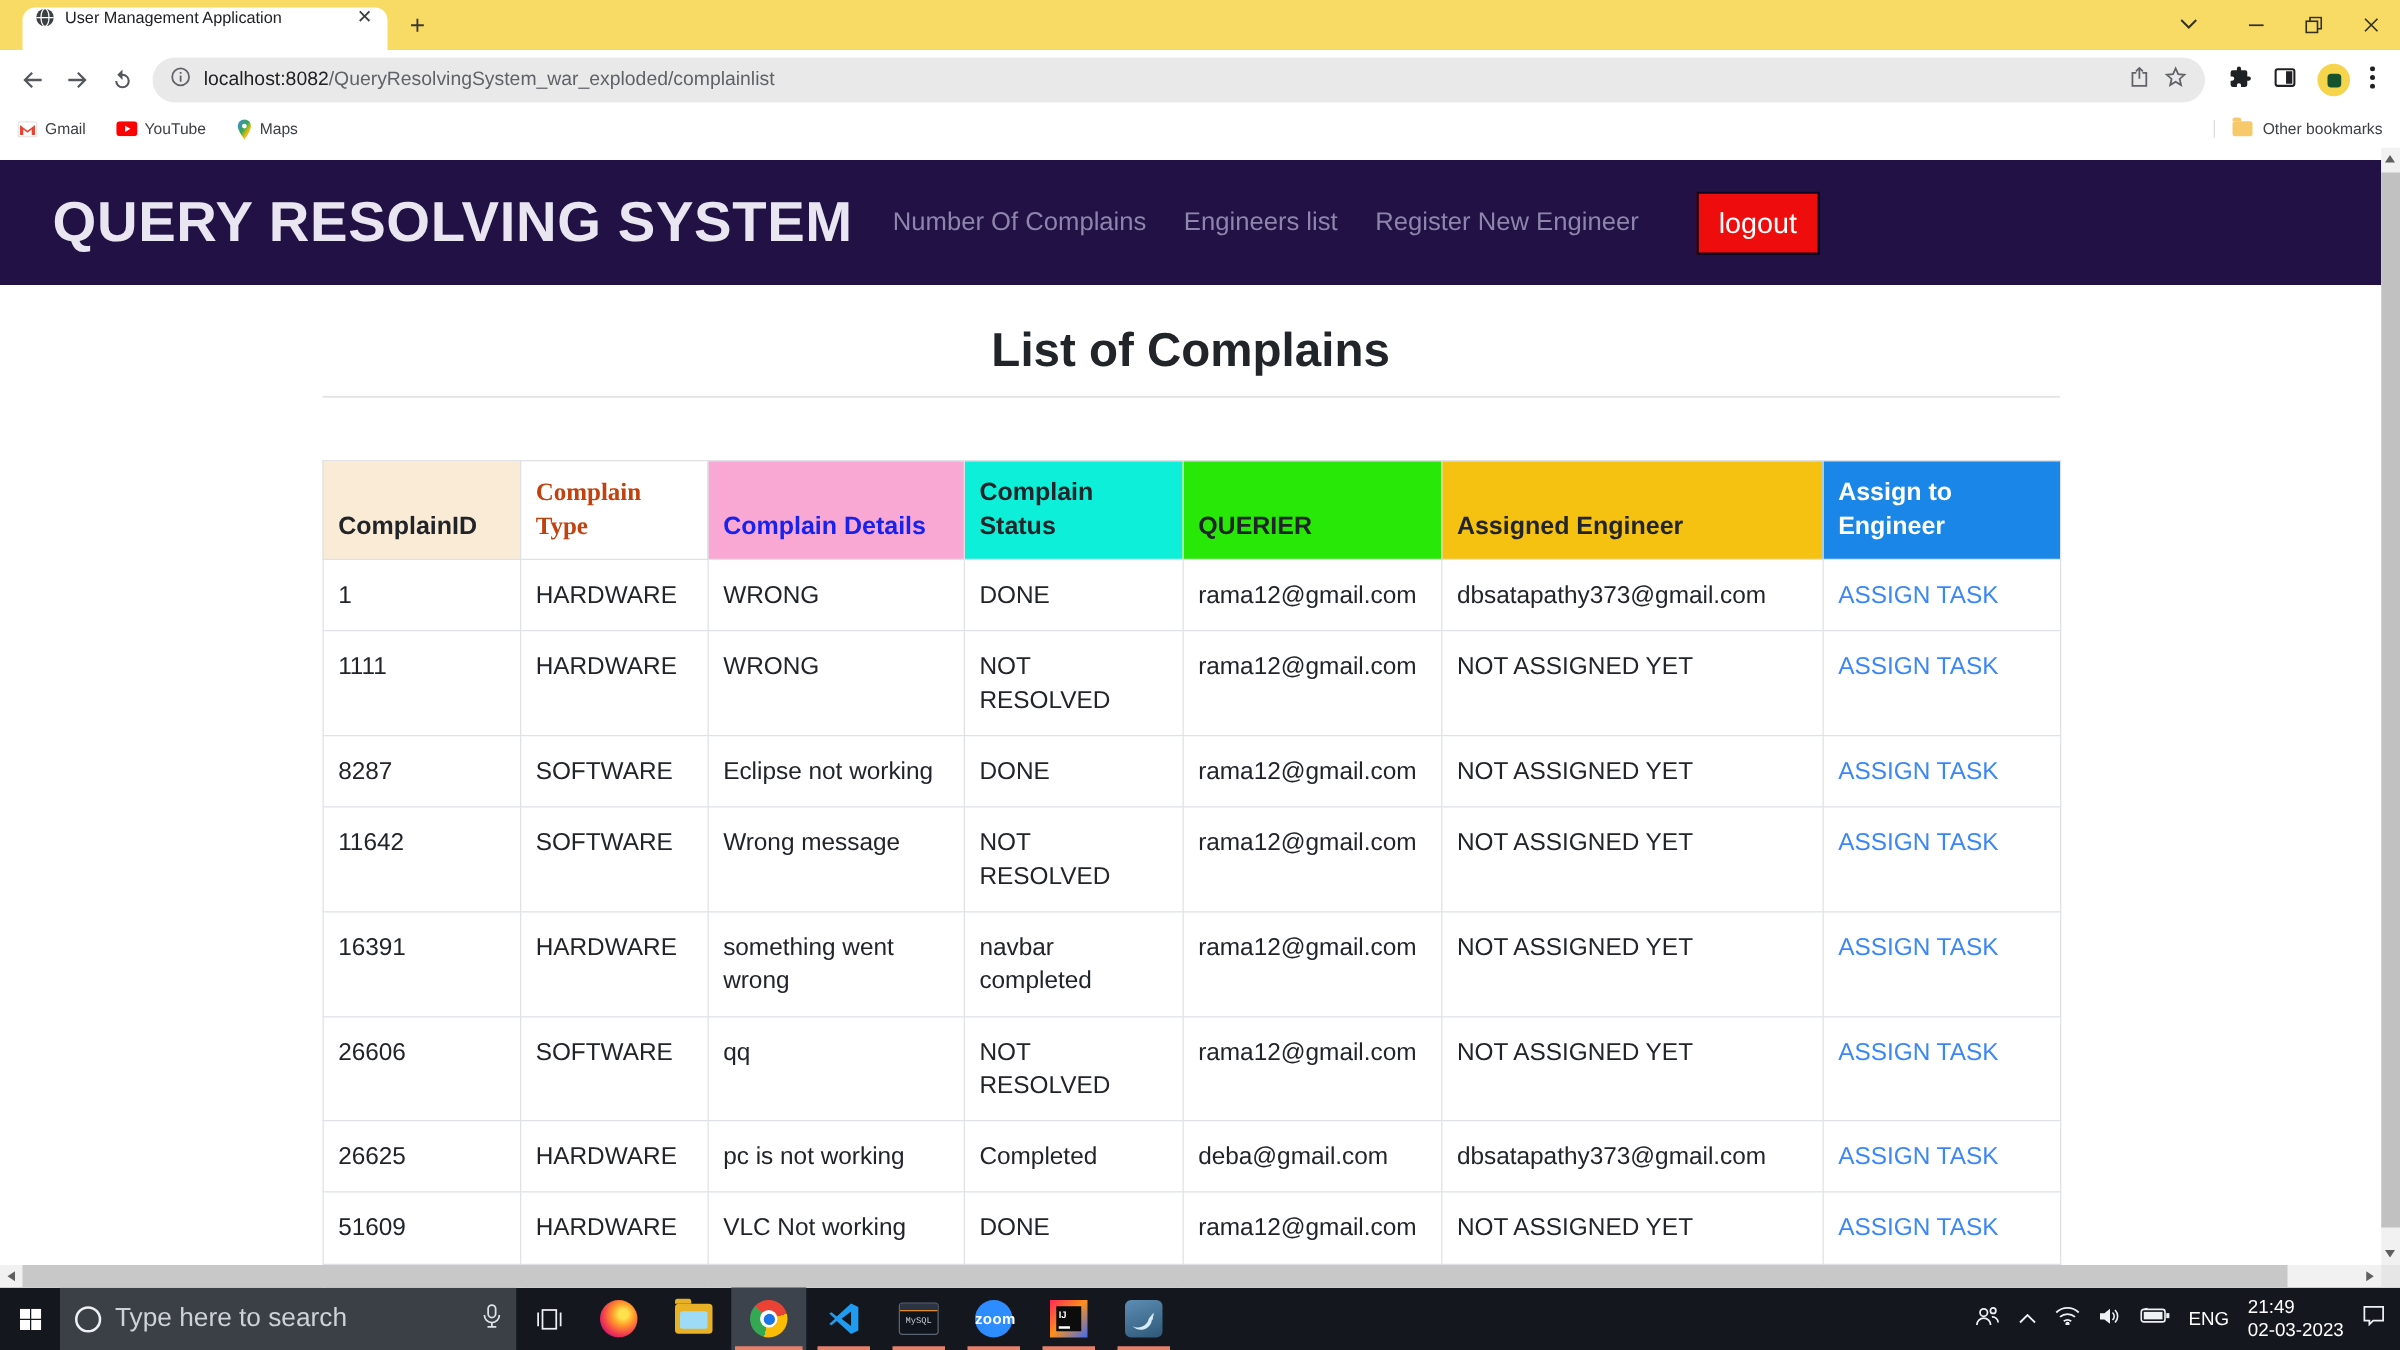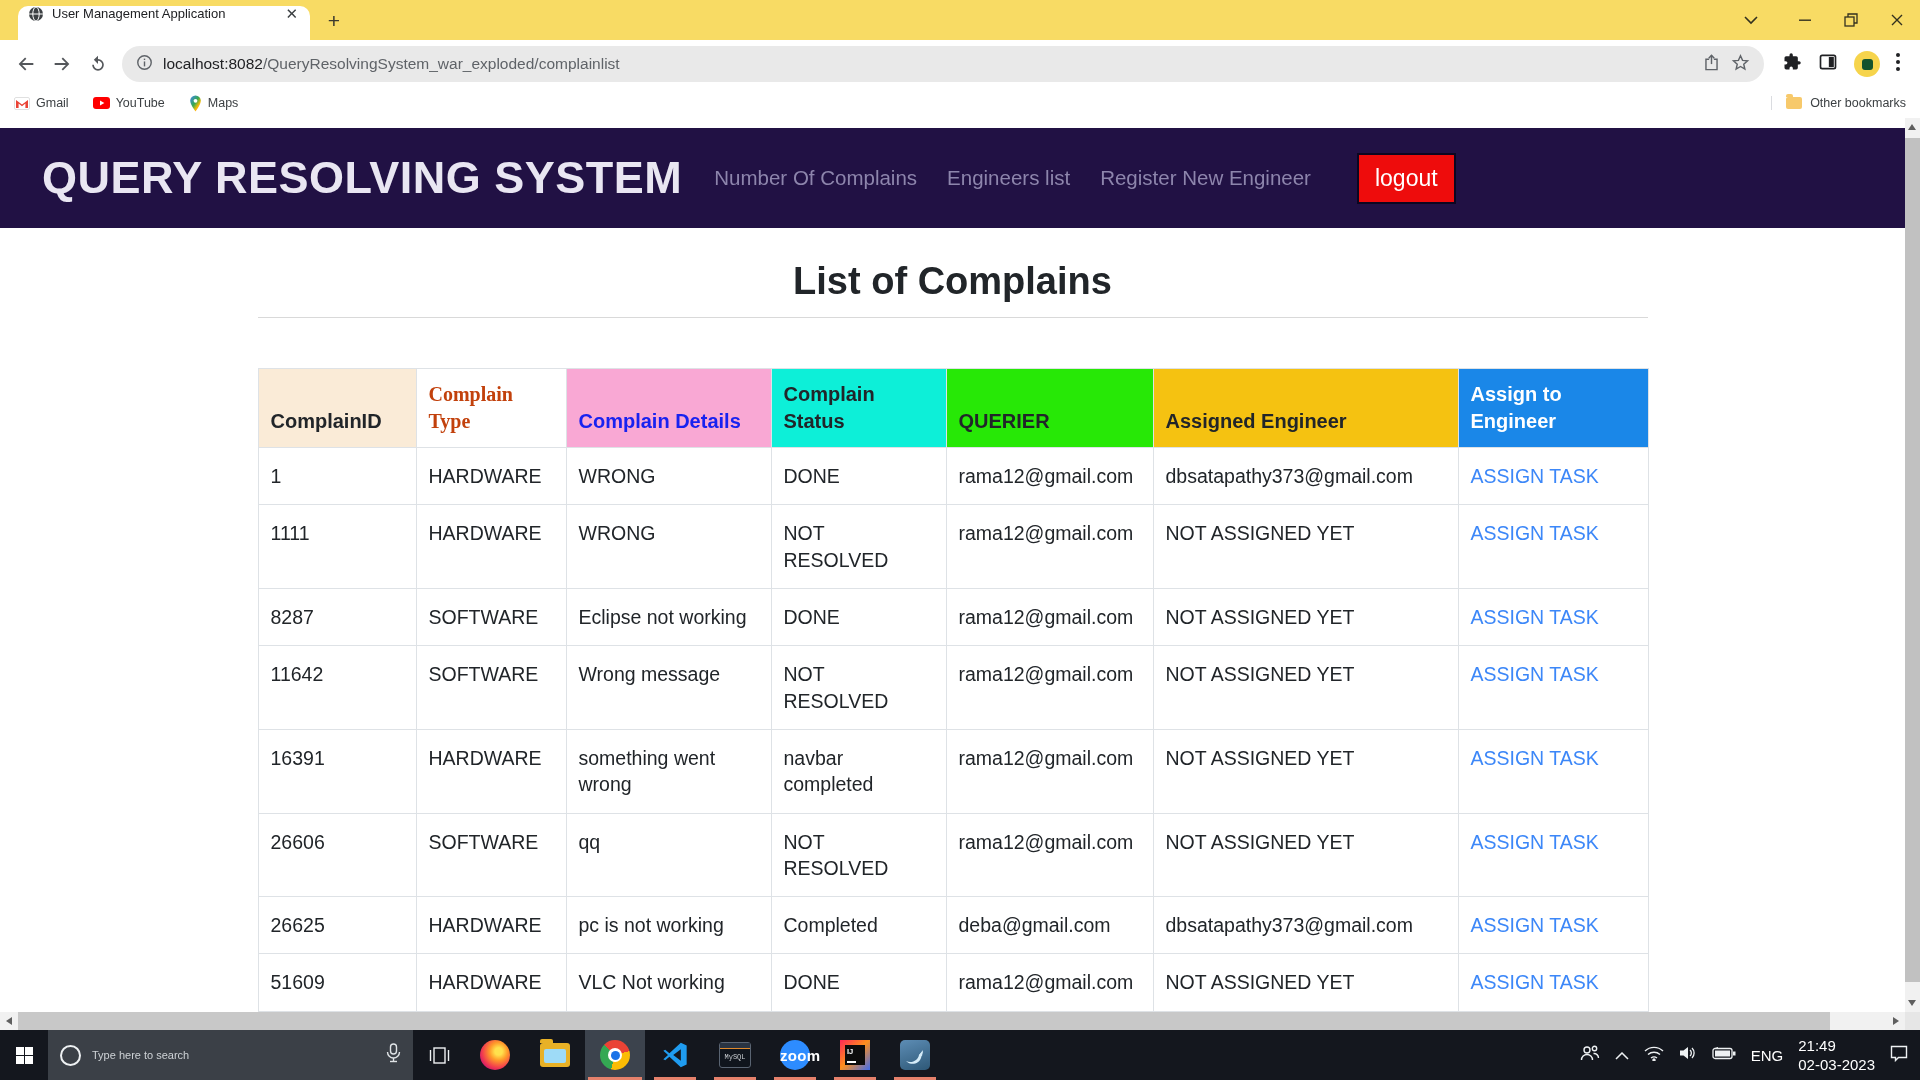--- a/index.html
+++ b/index.html
@@ -63,42 +63,42 @@
   .tri-up { width:0; height:0; border-left:4.5px solid transparent; border-right:4.5px solid transparent; border-bottom:6px solid #5f5f5f; }
   .tri-down { width:0; height:0; border-left:4.5px solid transparent; border-right:4.5px solid transparent; border-top:6px solid #5f5f5f; }
   .tri-left { width:0; height:0; border-top:4.5px solid transparent; border-bottom:4.5px solid transparent; border-right:6px solid #5f5f5f; }
   .tri-right { width:0; height:0; border-top:4.5px solid transparent; border-bottom:4.5px solid transparent; border-left:6px solid #5f5f5f; }
 
   
   .taskbar { height:50px; background:#14171e; display:flex; align-items:stretch; color:#e8eaed; }
   .start { width:48px; display:grid; place-items:center; }
   .tb-search { width:365px; background:#3b4047; display:flex; align-items:center; gap:11px; padding:0 12px; }
   .cortana { width:21px; height:21px; border:2.5px solid #eef1f3; border-radius:50%; flex:none; }
-  .tb-search-text { font-size:11px; color:#ced2d6; flex:1; white-space:nowrap; }
+  .tb-search-text { font-size:21px; color:#ced2d6; flex:1; white-space:nowrap; }
   .taskview { width:52px; display:grid; place-items:center; }
   .app-slot { width:60px; position:relative; display:grid; place-items:center; }
   .app-slot.active { background:#3c434d; }
   .app-slot.running::after { content:""; position:absolute; bottom:0; left:9px; right:9px; height:3px; background:#e5816b; }
   .app-slot.active::after { left:3px; right:3px; }
   .tray { margin-left:auto; display:flex; align-items:center; gap:15px; padding:0 12px; }
   .lang { font-size:15px; color:#fff; }
   .clock { text-align:left; font-size:15px; line-height:1.3; color:#fff; white-space:nowrap; }
 
   
   .ic-firefox { width:30px; height:30px; border-radius:50%; background:radial-gradient(circle at 62% 38%, #ffe14d 0 14%, #ff9a2a 34%, #f23b4f 62%, #b5007f 90%); }
   .ic-explorer { width:30px; height:24px; background:#e8b126; border-radius:3px; position:relative; }
   .ic-explorer::before { content:""; position:absolute; top:-4px; left:0; width:13px; height:4px; background:#e8b126; border-radius:2px 2px 0 0; }
   .ic-explorer::after { content:""; position:absolute; left:4px; right:4px; top:6px; bottom:4px; background:#9edbf7; border-radius:2px; }
   .ic-chrome { width:30px; height:30px; border-radius:50%; background:conic-gradient(from -45deg, #ea4335 0 33.3%, #fbbc05 0 66.6%, #34a853 0 100%); display:grid; place-items:center; }
   .ic-chrome b { width:14px; height:14px; border-radius:50%; background:#fff; display:grid; place-items:center; }
   .ic-chrome b i { width:9px; height:9px; border-radius:50%; background:#1a73e8; display:block; }
   .ic-mysqlcli { width:32px; height:26px; background:#10151d; border:1px solid #5a6472; border-radius:3px; position:relative; display:grid; place-items:center; }
   .ic-mysqlcli::before { content:""; position:absolute; top:0; left:0; right:0; height:5px; background:#2a3442; border-bottom:1px solid #e08a2d; }
   .ic-mysqlcli span { font-family:"Liberation Mono",monospace; font-size:7px; color:#c8ccd0; margin-top:4px; }
-  .ic-zoom { width:30px; height:30px; border-radius:50%; background:#2d8cff; display:grid; place-items:center; color:#fff; font-size:15px; font-weight:bold; letter-spacing:.3px; }
+  .ic-zoom { width:30px; height:30px; border-radius:50%; background:#2d8cff; display:grid; place-items:center; color:#fff; font-size:12px; font-weight:bold; letter-spacing:.3px; }
   .ic-ij { width:30px; height:30px; background:linear-gradient(135deg,#fe2857 0%,#fe8f1c 48%,#3e6cf0 100%); display:grid; place-items:center; }
   .ic-ij b { width:20px; height:20px; background:#0c0c0c; position:relative; color:#fff; font-size:7.5px; font-weight:bold; padding:2px; }
   .ic-ij b::after { content:""; position:absolute; left:2px; bottom:2px; width:9px; height:2px; background:#fff; }
   .ic-wb { width:30px; height:30px; border-radius:5px; background:linear-gradient(160deg,#5d8db5,#2e5877); display:grid; place-items:center; }
 </style>
 </head>
 <body>
 
 <div class="titlebar">
   <div class="tab">

